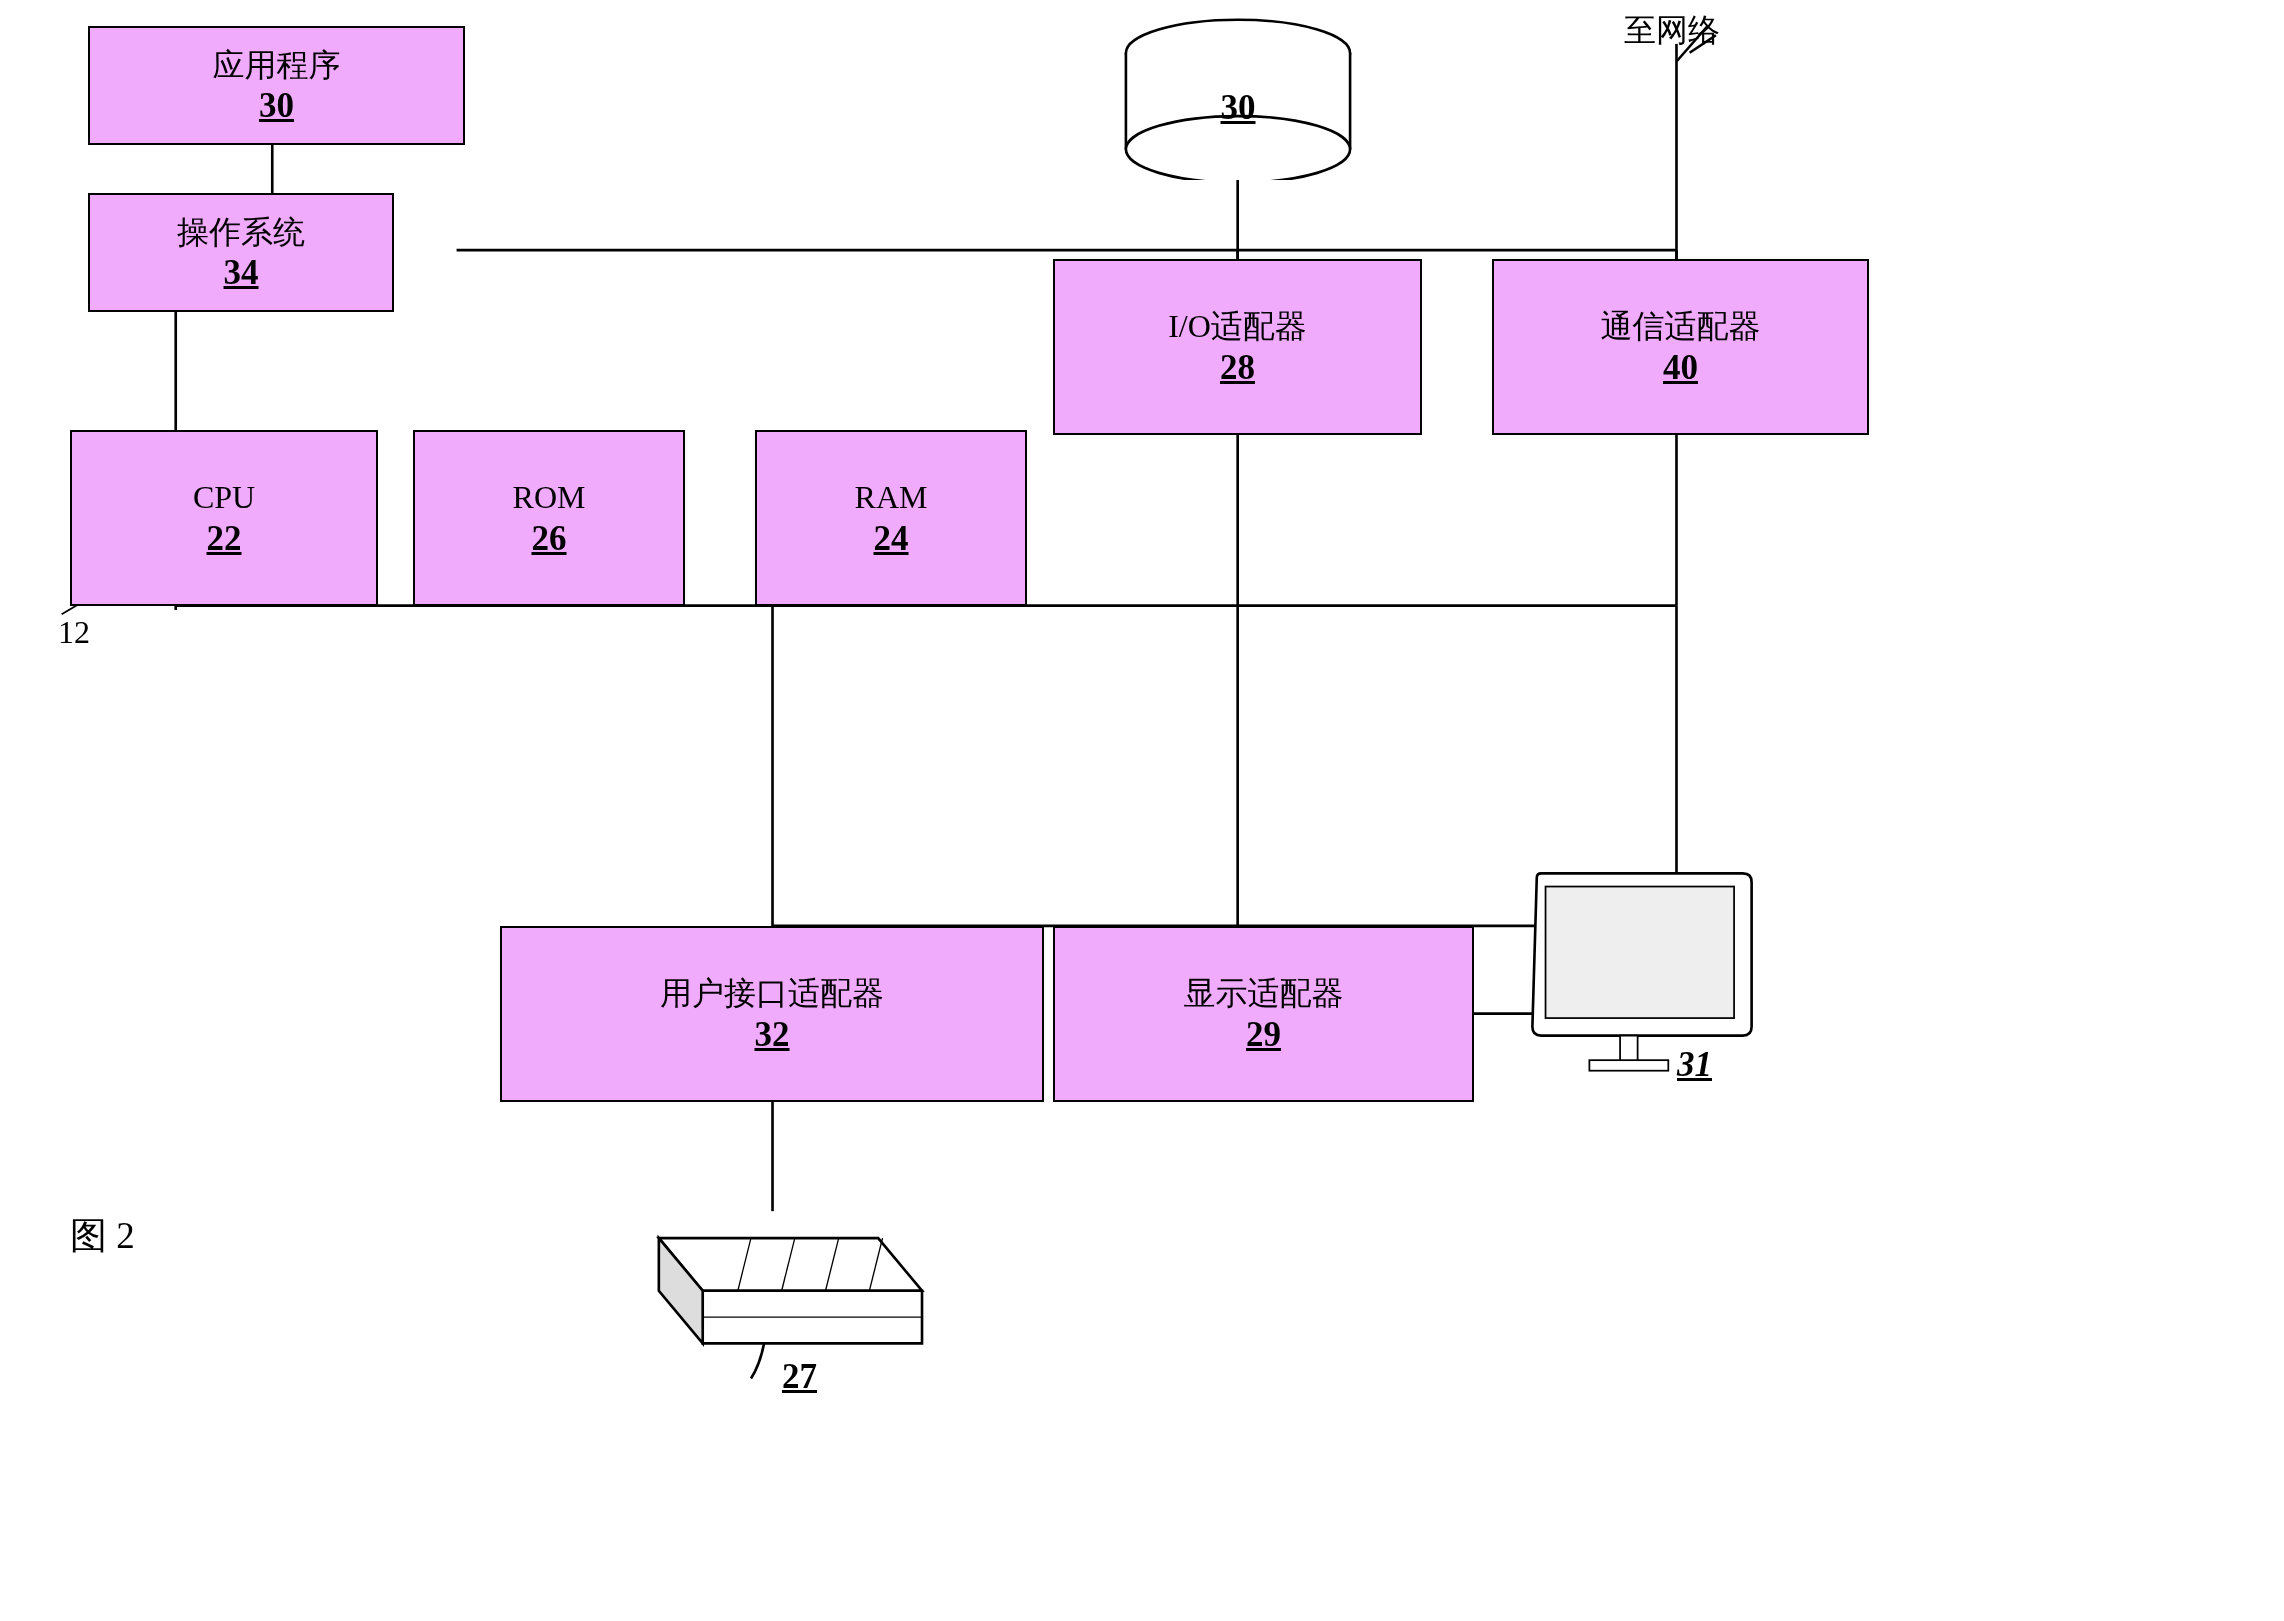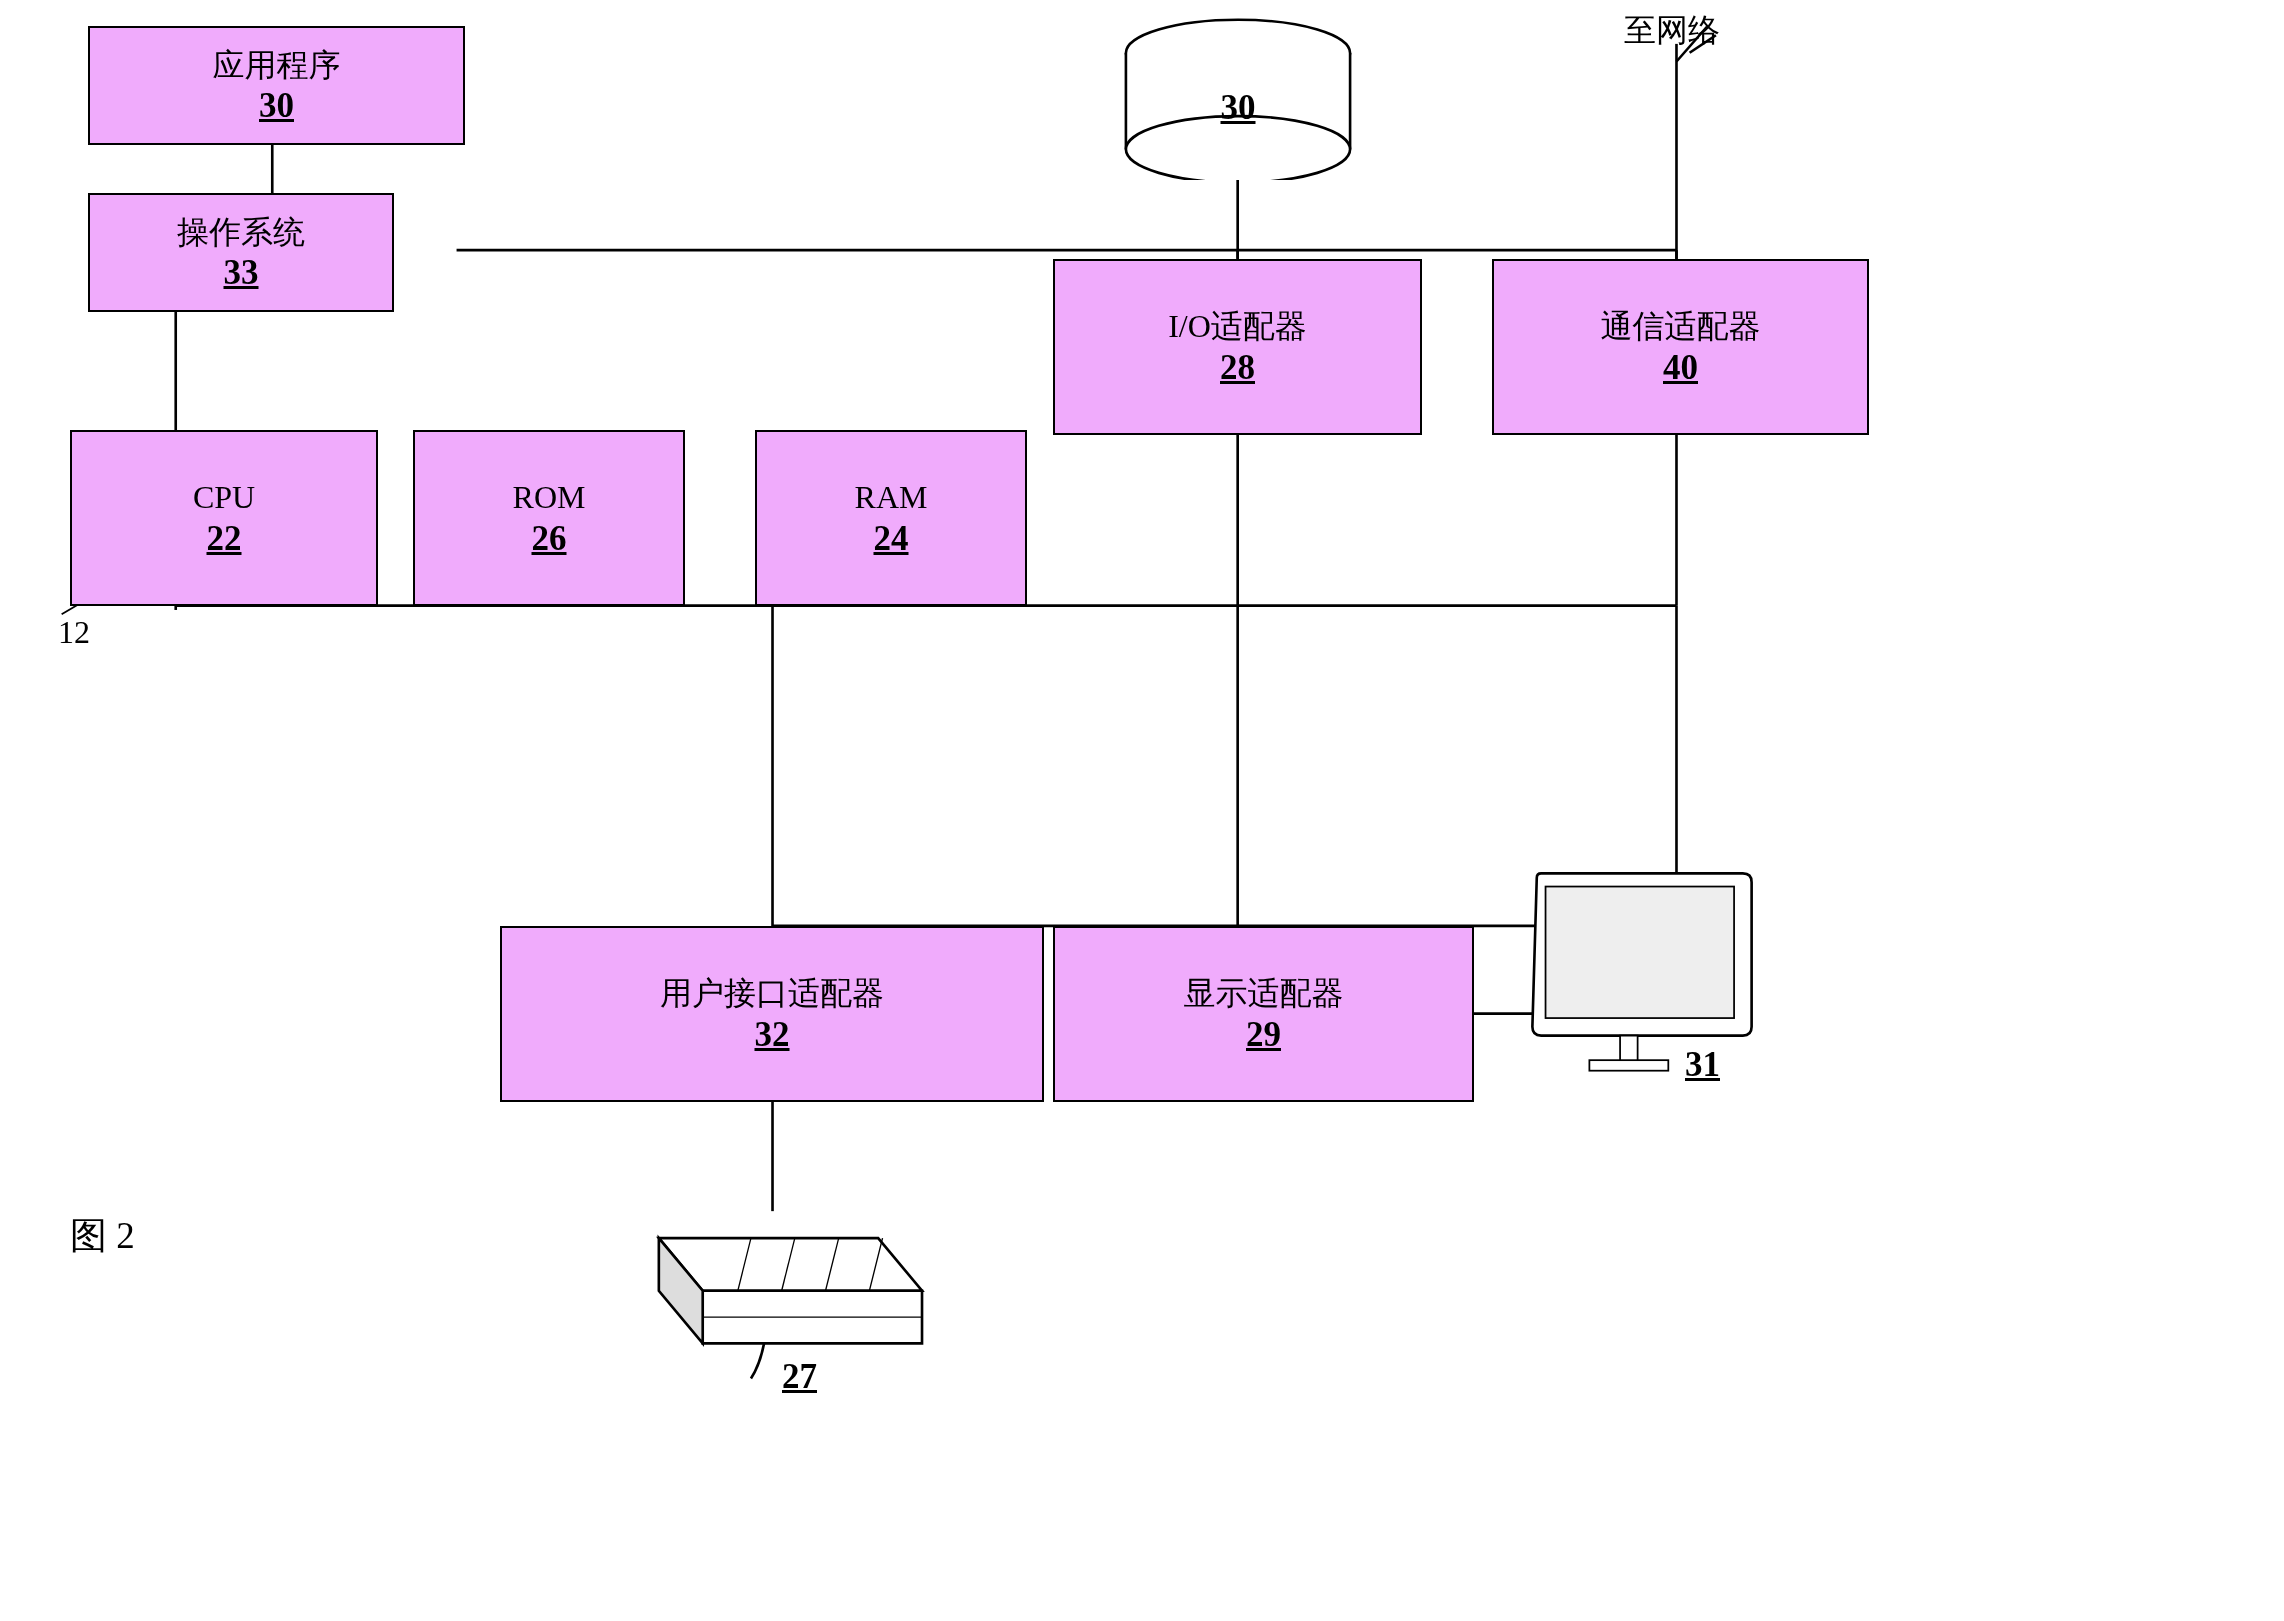--- a/index.html
+++ b/index.html
@@ -92,21 +92,21 @@
     <line x1="155" y1="650" x2="70" y2="700" stroke="#000" stroke-width="2"></line>
   </svg>
 
   <div class="box" style="left:88px;top:26px;width:377px;height:119px;">
     <span class="box-label">应用程序</span>
     <span class="box-number">30</span>
   </div>
 
   <div class="box" style="left:88px;top:193px;width:306px;height:119px;">
     <span class="box-label">操作系统</span>
-    <span class="box-number">33</span>
+    <span class="box-number">34</span>
   </div>
 
   <div class="box" style="left:70px;top:430px;width:308px;height:176px;">
     <span class="box-label">CPU</span>
     <span class="box-number">22</span>
   </div>
 
   <div class="box" style="left:413px;top:430px;width:272px;height:176px;">
     <span class="box-label">ROM</span>
     <span class="box-number">26</span>
@@ -154,21 +154,21 @@
   <div style="position:absolute;left:1519px;top:869px;">
     <svg width="246" height="228" viewBox="0 0 280 260">
 
       <path d="M20,10 Q20,5 25,5 L255,5 Q265,5 265,15 L265,180 Q265,190 255,190 L25,190 Q15,190 15,180 Z" fill="white" stroke="#000" stroke-width="3"></path>
 
       <rect x="30" y="20" width="215" height="150" fill="#eee" stroke="#000" stroke-width="2"></rect>
 
       <rect x="115" y="190" width="20" height="30" fill="white" stroke="#000" stroke-width="2"></rect>
       <rect x="80" y="218" width="90" height="12" fill="white" stroke="#000" stroke-width="2"></rect>
     </svg>
-    <span class="box-number" style="position:absolute;top:176px;left:166px;">31</span>
+    <span class="box-number" style="position:absolute;top:176px;left:158px;font-style:italic;">31</span>
   </div>
 
   <div style="position:absolute;left:606px;top:1203px;">
     <svg width="325" height="193" viewBox="0 0 370 220">
 
       <path d="M60,40 L310,40 L360,100 L110,100 Z" fill="white" stroke="#000" stroke-width="3"></path>
       <path d="M110,100 L360,100 L360,160 L110,160 Z" fill="white" stroke="#000" stroke-width="3"></path>
       <path d="M60,40 L110,100 L110,160 L60,100 Z" fill="#ddd" stroke="#000" stroke-width="3"></path>
 
       <line x1="150" y1="100" x2="165" y2="40" stroke="#000" stroke-width="1.5"></line>

